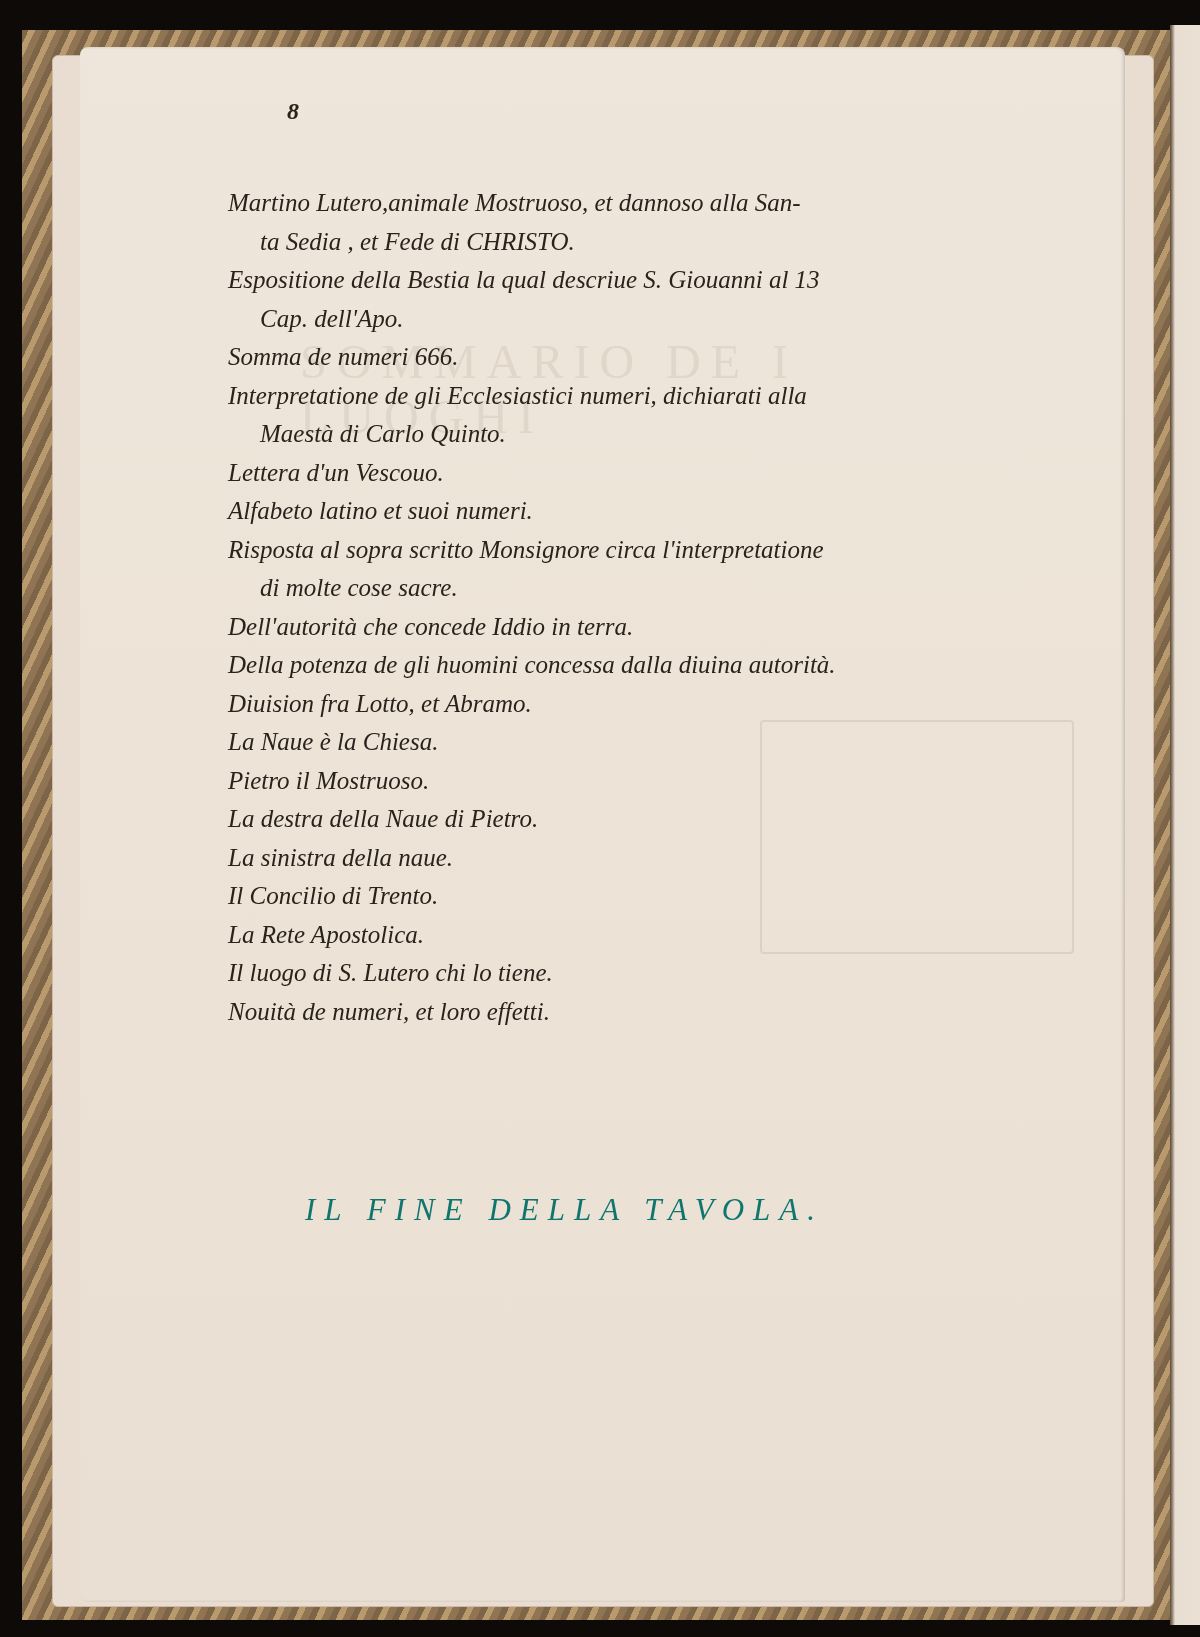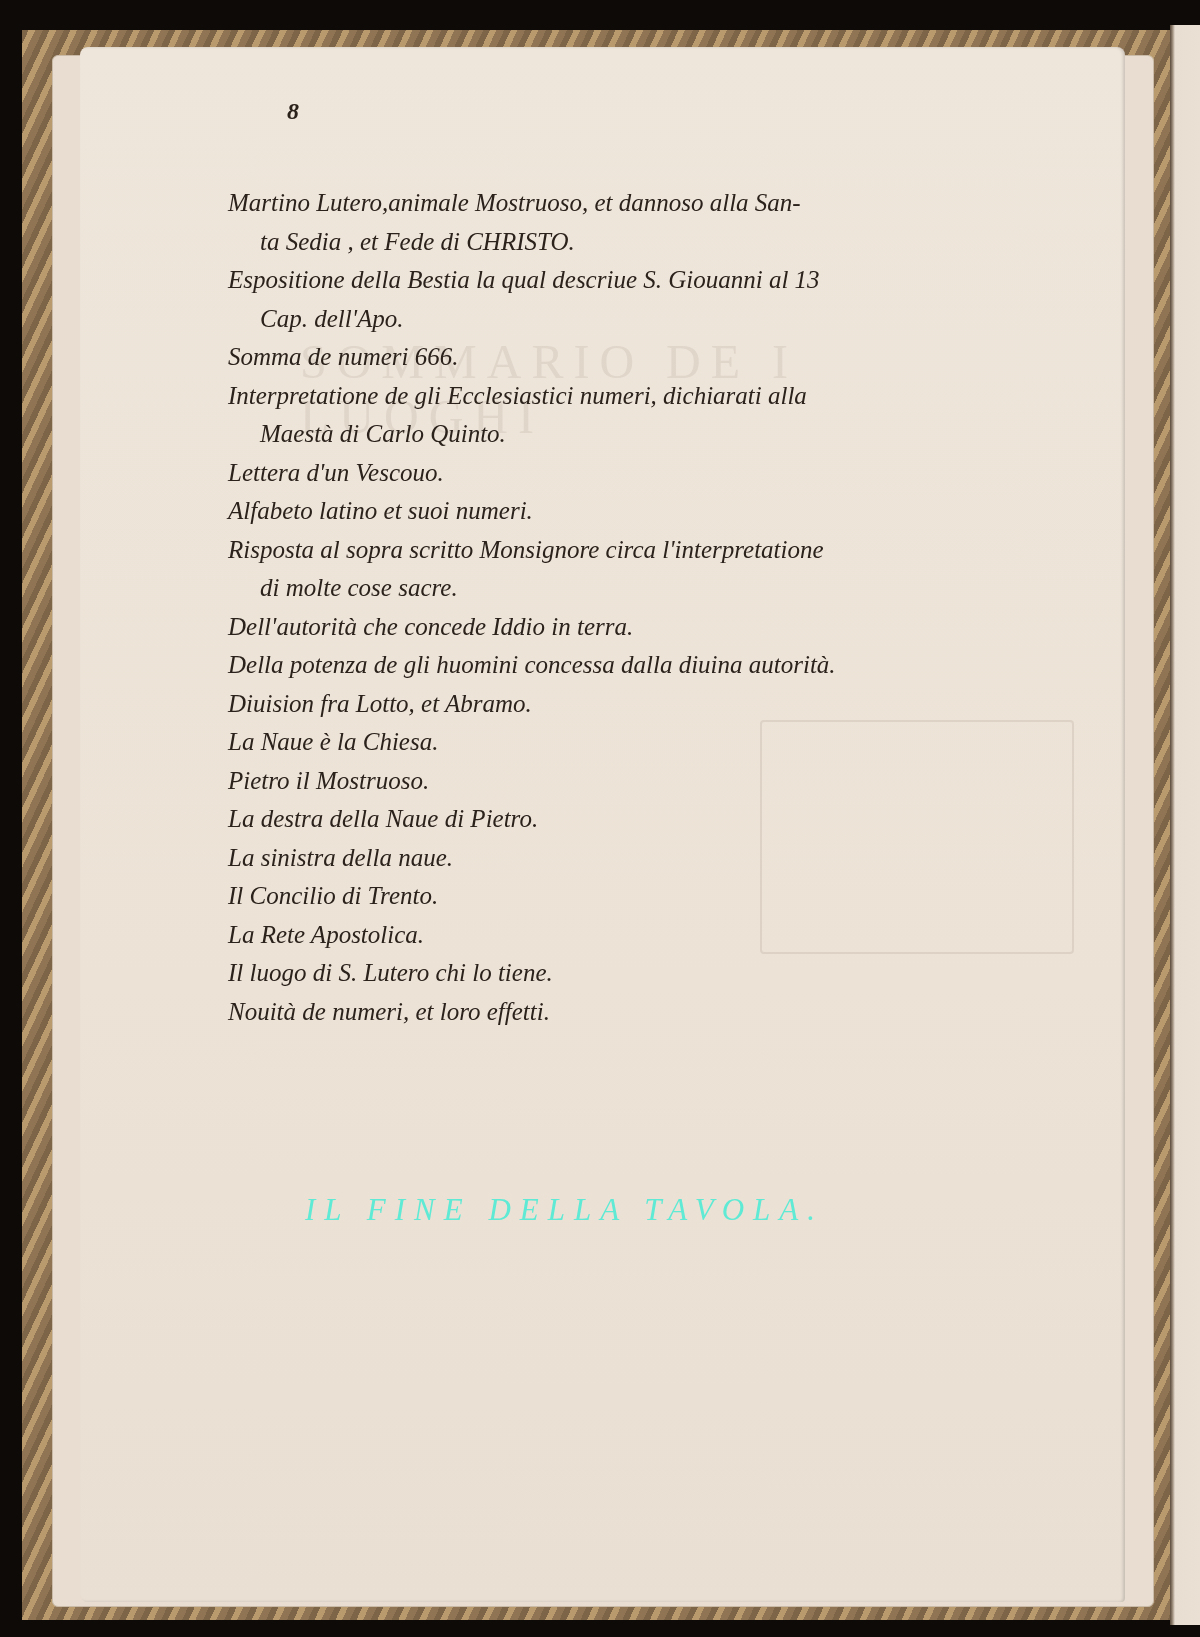--- a/index.html
+++ b/index.html
@@ -43,21 +43,21 @@
   }
   .entries {
     position: absolute; left: 228px; top: 140px; width: 820px;
     font-family: "Liberation Serif", serif; font-style: italic; color: #2b221c;
     font-size: 25px; line-height: 38.5px; margin-top: 44px;
   }
   .entry { margin: 0; padding-left: 0; }
   .entry .cont { display: block; padding-left: 32px; }
   .finis {
     position: absolute; left: 305px; top: 1192px;
-    font-family: "Liberation Serif", serif; font-style: italic; color: #5eead4;
+    font-family: "Liberation Serif", serif; font-style: italic; color: #0f766e;
     font-size: 31px; letter-spacing: 9px;
   }
 </style>
 </head>
 <body>
 
 <div class="cover"></div>
 <div class="leaf-under"></div>
 <div class="gutter"></div>
 

